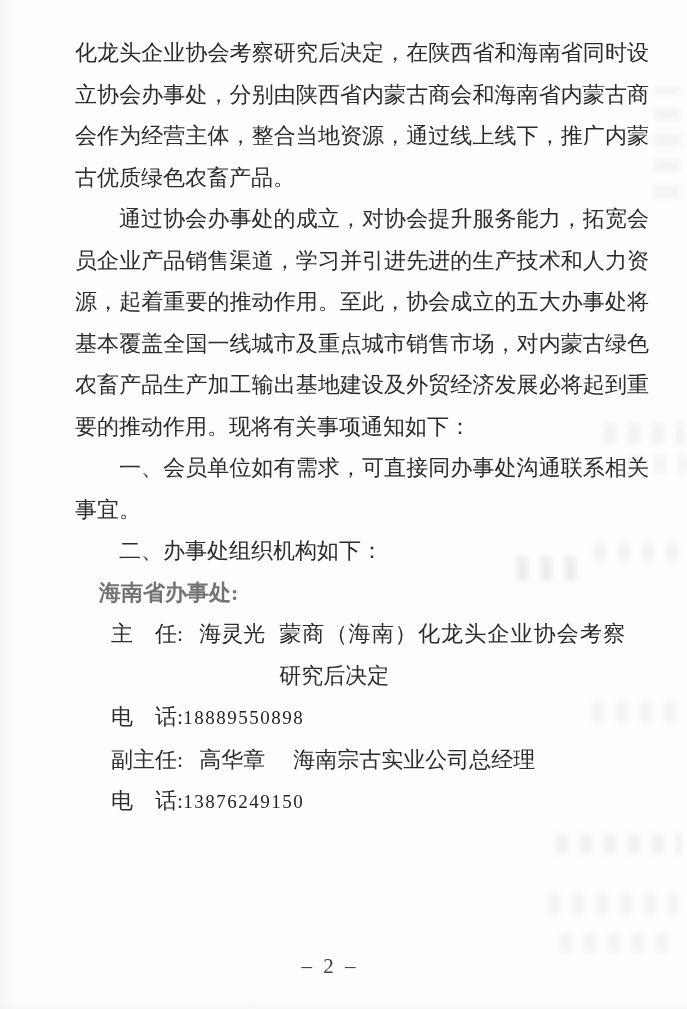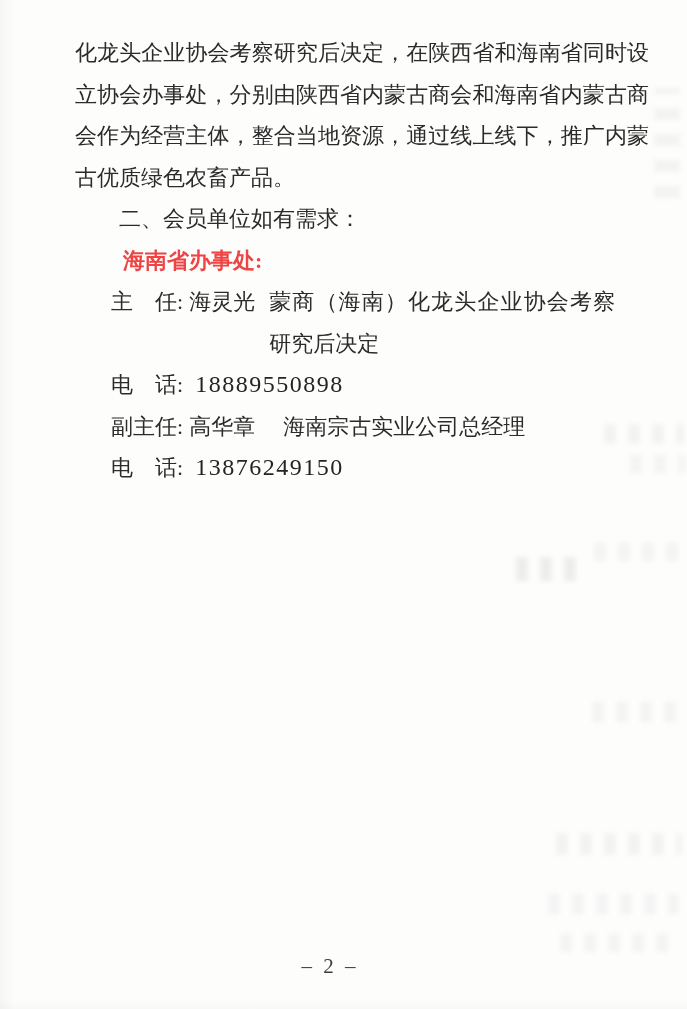--- a/index.html
+++ b/index.html
@@ -23,39 +23,39 @@
     left:75px; top:32px; width:574px;
     color:#2b2b2b;
     font-size:22px;
     line-height:41.5px;
     text-align:justify;
   }
   p.para { margin:0; }
   p.indent { text-indent:2em; }
   .office { text-align:left; }
   .office-heading {
-    margin:0 0 0 48px;
+    margin:0 0 0 24px;
     font-weight:bold;
-    color:#ef4444;
+    color:#737373;
   }
   .row { margin-left:36px; }
   .lbl { display:inline-block; white-space:pre; }
-  .name { margin-left:6px; }
+  .name { margin-left:16px; }
   .company {
     display:inline-block;
     width:346px;
     vertical-align:top;
     margin-left:14px;
     text-align:justify;
   }
   .title2 { margin-left:28px;text-align:center; }
   .num {
     font-family:"Liberation Serif","DejaVu Serif",serif;
-    font-size:24px;
-    margin-left:12px;
+    font-size:19px;
+    margin-left:0;
     letter-spacing:1.5px;
     color:#242424;
   }
   .footer {
     position:absolute;
     top:954px; left:0; width:660px;
     text-align:center;
     font-size:21px;
     letter-spacing:3px;
     color:#3c3c3c;
@@ -82,21 +82,23 @@
   .g8 { left:548px; top:894px; width:130px; height:20px; opacity:.32; }
   .g9 { left:560px; top:934px; width:110px; height:18px; opacity:.30; }
 </style>
 </head>
 <body>
 
 <div class="page">
 
   <div class="page-body">
     <p class="para">化龙头企业协会考察研究后决定，在陕西省和海南省同时设立协会办事处，分别由陕西省内蒙古商会和海南省内蒙古商会作为经营主体，整合当地资源，通过线上线下，推广内蒙古优质绿色农畜产品。</p>
-    <p class="para indent">二、会员单位如有需求：</p>
+    <p class="para indent">通过协会办事处的成立，对协会提升服务能力，拓宽会员企业产品销售渠道，学习并引进先进的生产技术和人力资源，起着重要的推动作用。至此，协会成立的五大办事处将基本覆盖全国一线城市及重点城市销售市场，对内蒙古绿色农畜产品生产加工输出基地建设及外贸经济发展必将起到重要的推动作用。现将有关事项通知如下：</p>
+    <p class="para indent">一、会员单位如有需求，可直接同办事处沟通联系相关事宜。</p>
+    <p class="para indent">二、办事处组织机构如下：</p>
 
     <div class="office">
       <p class="office-heading">海南省办事处:</p>
 
       <div class="row">
         <span class="lbl">主　任:</span><span class="name">海灵光</span><span class="company">蒙商（海南）化龙头企业协会考察研究后决定</span>
       </div>
 
       <div class="row">
         <span class="lbl">电　话:</span><span class="num">18889550898</span>

